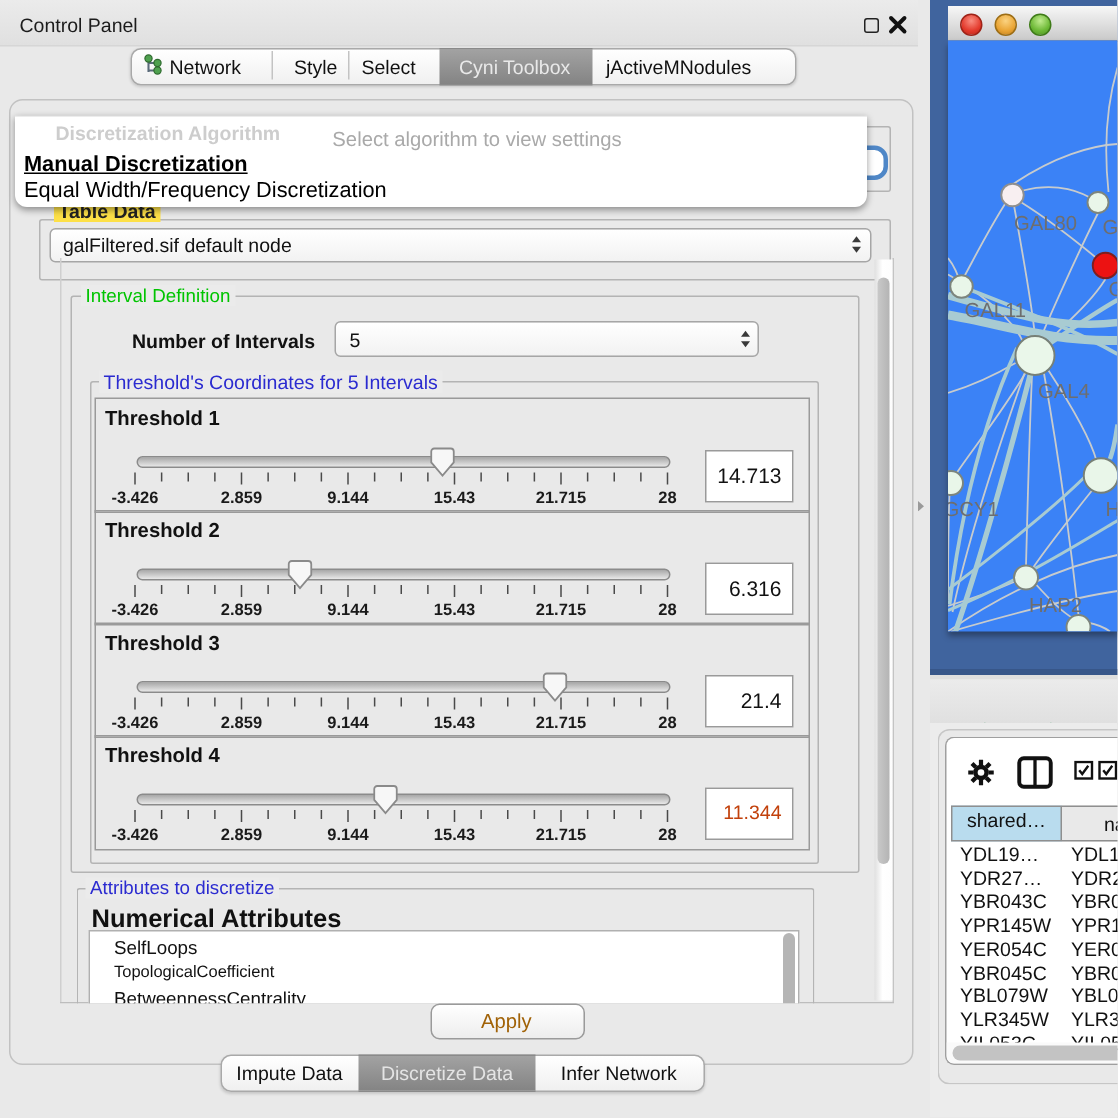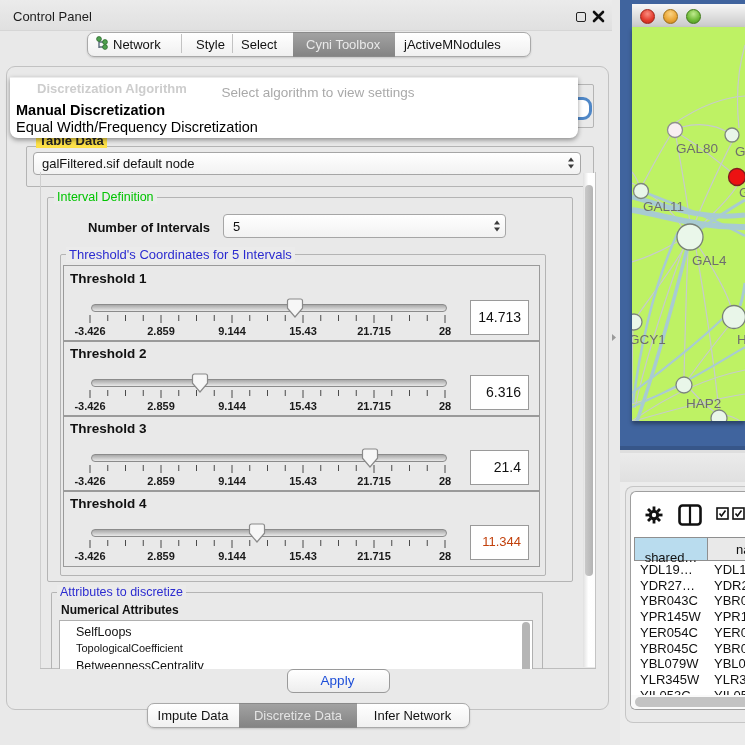--- a/index.html
+++ b/index.html
@@ -241,59 +241,59 @@
 </svg>
 <svg class="abs" style="left:248px;top:523px;" width="18" height="21" viewBox="0 0 18 21">
   <path d="M3.5 1 h11 a2 2 0 0 1 2 2 v7.2 L9 19 L1.5 10.2 V3 a2 2 0 0 1 2-2 z" fill="#f7f7f7" stroke="#8a8a8a" stroke-width="1.2"></path>
 </svg>
 <div class="abs" style="left:470px;top:525px;width:57px;height:33px;background:#fff;border:1px solid #9a9a9a;"></div>
 <div class="abs" style="left:470px;top:534px;width:51px;text-align:right;font-size:13px;color:#c2410c;">11.344</div>
 </div>
 
 <div class="abs" style="left:51px;top:592px;width:490px;height:90px;border:1px solid #b4b4b4;border-top-left-radius:2px;border-top-right-radius:2px;border-bottom:none;"></div>
 <div class="abs" style="left:57px;top:585px;background:#ebebeb;padding:0 3px;font-size:12.5px;color:#2b2bd0;">Attributes to discretize</div>
-<div class="abs bold" style="left:61px;top:603px;font-size:12px;color:#111;">Numerical Attributes</div>
+<div class="abs bold" style="left:61px;top:603px;font-size:17px;color:#111;">Numerical Attributes</div>
 <div class="abs" style="left:59px;top:620px;width:472px;height:48px;background:#ffffff;border:1px solid #b0b0b0;overflow:hidden;">
   <div style="position:absolute;left:16px;top:4px;font-size:12.5px;color:#111;">SelfLoops</div>
   <div style="position:absolute;left:16px;top:21px;font-size:11px;color:#111;">TopologicalCoefficient</div>
   <div style="position:absolute;left:16px;top:38px;font-size:12.5px;color:#111;">BetweennessCentrality</div>
   <div style="position:absolute;right:2px;top:1px;width:8px;height:60px;background:#b5b5b5;border-radius:5px;"></div>
 </div>
 
 <div class="abs" style="left:8px;top:669px;width:597px;height:38px;background:#e9e9e9;border-radius:0 0 9px 9px;"></div>
 
 <div class="abs" style="left:287px;top:669px;width:101px;height:22px;background:linear-gradient(#ffffff,#ededed);border:1px solid #9a9a9a;border-radius:6px;"></div>
-<div class="abs" style="left:287px;top:673px;width:101px;text-align:center;font-size:13.5px;color:#1d4ed8;">Apply</div>
+<div class="abs" style="left:287px;top:673px;width:101px;text-align:center;font-size:13.5px;color:#a16207;">Apply</div>
 
 <div class="abs" style="left:147px;top:703px;width:321px;height:23px;background:linear-gradient(#ffffff,#f0f0f0);border:1px solid #a9a9a9;border-radius:7px;box-shadow:0 1px 2px rgba(0,0,0,0.15);"></div>
 <div class="abs" style="left:239px;top:703px;width:118px;height:23px;background:linear-gradient(#a2a2a2,#848484);border-top:1px solid #8a8a8a;border-bottom:1px solid #8a8a8a;"></div>
 <div class="abs" style="left:147px;top:708px;width:92px;text-align:center;font-size:13px;color:#111;">Impute Data</div>
 <div class="abs" style="left:239px;top:708px;width:118px;text-align:center;font-size:13px;color:#e4e4e4;">Discretize Data</div>
 <div class="abs" style="left:357px;top:708px;width:111px;text-align:center;font-size:13px;color:#111;">Infer Network</div>
 
 <div class="abs" style="left:10px;top:77px;width:568px;height:60px;background:#fff;border-top:1px solid #ececec;border-radius:0 0 8px 8px;box-shadow:0 2px 5px rgba(0,0,0,0.4);"></div>
 <div class="abs bold" style="left:37px;top:81px;font-size:13px;color:#cdcdcd;">Discretization Algorithm</div>
 <div class="abs" style="left:10px;top:85px;width:568px;text-align:center;font-size:13.5px;color:#a9a9a9;margin-left:24px;">Select algorithm to view settings</div>
-<div class="abs bold" style="left:16px;top:102px;font-size:14.5px;color:#000;">Manual Discretization</div>
+<div class="abs bold" style="left:16px;top:102px;font-size:14.5px;color:#000;text-decoration:underline;">Manual Discretization</div>
 <div class="abs" style="left:16px;top:119px;font-size:14.5px;color:#000;">Equal Width/Frequency Discretization</div>
 
 <div class="abs" style="left:612px;top:334px;width:4px;height:7px;background:#9a9a9a;clip-path:polygon(0 0,100% 50%,0 100%);"></div>
 
 <div id="netview">
 
 <div class="abs" style="left:620px;top:0;width:125px;height:450px;background:#40649e;"></div>
 <div class="abs" style="left:620px;top:446px;width:125px;height:4px;background:#375689;"></div>
 <div class="abs" style="left:620px;top:450px;width:125px;height:3px;background:#dedede;"></div>
 
 <div class="abs" style="left:632px;top:4px;width:113px;height:23px;background:linear-gradient(#f7f7f7,#c9c9c9);border-bottom:1px solid #8e8e8e;"></div>
 <div class="abs" style="left:640px;top:9px;width:13px;height:13px;border-radius:50%;background:radial-gradient(circle at 50% 30%,#f98d80,#e33a2c 60%,#b5281c);border:0.5px solid #9e2217;"></div>
 <div class="abs" style="left:663px;top:9px;width:13px;height:13px;border-radius:50%;background:radial-gradient(circle at 50% 30%,#fbd381,#e9a434 60%,#bd7d1d);border:0.5px solid #9c6d15;"></div>
 <div class="abs" style="left:686px;top:9px;width:13px;height:13px;border-radius:50%;background:radial-gradient(circle at 50% 30%,#c0eb8e,#6cb835 60%,#4c8f21);border:0.5px solid #3f7b18;"></div>
 
-<div class="abs" style="left:632px;top:27px;width:113px;height:394px;background:#bef264;overflow:hidden;box-shadow:0 3px 4px rgba(0,0,0,0.35);">
+<div class="abs" style="left:632px;top:27px;width:113px;height:394px;background:#3b82f6;overflow:hidden;box-shadow:0 3px 4px rgba(0,0,0,0.35);">
 <svg width="113" height="394" viewBox="632 27 113 394" style="position:absolute;left:0;top:0;">
   <g fill="none" stroke="#c7cbcd" stroke-width="1.2">
     <path d="M675 123 C 703 104 728 97 745 96"></path>
     <path d="M739 128 C 735 90 740 62 745 45"></path>
     <path d="M682 127 C 705 121 722 128 732 135"></path>
     <path d="M681 135 C 705 150 725 167 737 177"></path>
     <path d="M670 136 C 658 155 648 175 643 184"></path>
     <path d="M676 137 C 682 170 688 205 690 224"></path>
     <path d="M732 142 C 718 170 700 210 694 225"></path>
     <path d="M737 186 C 725 205 706 219 699 228"></path>
@@ -378,21 +378,21 @@
     <rect x="1.5" y="1.5" width="21" height="19" rx="3" fill="none" stroke="#111" stroke-width="2.6"></rect>
     <line x1="12" y1="1.5" x2="12" y2="20.5" stroke="#111" stroke-width="2.2"></line>
   </svg>
   <svg style="position:absolute;left:85px;top:15px;" width="30" height="13" viewBox="0 0 30 13">
     <rect x="1" y="1" width="11" height="11" fill="none" stroke="#111" stroke-width="1.6"></rect>
     <path d="M3.5 6.5 L5.5 9 L9.5 3.5" fill="none" stroke="#111" stroke-width="1.6"></path>
     <rect x="17" y="1" width="11" height="11" fill="none" stroke="#111" stroke-width="1.6"></rect>
     <path d="M19.5 6.5 L21.5 9 L25.5 3.5" fill="none" stroke="#111" stroke-width="1.6"></path>
   </svg>
 
-  <div style="position:absolute;left:3px;top:45px;width:74px;height:24px;background:#b9dcee;border:1px solid #8f8f8f;box-sizing:border-box;text-align:center;font-size:13px;color:#111;padding-top:12px;">shared…</div>
+  <div style="position:absolute;left:3px;top:45px;width:74px;height:24px;background:#b9dcee;border:1px solid #8f8f8f;box-sizing:border-box;text-align:center;font-size:13px;color:#111;padding-top:1px;">shared…</div>
   <div style="position:absolute;left:77px;top:45px;width:68px;height:24px;background:#e9e9e9;border:1px solid #8f8f8f;border-left:none;box-sizing:border-box;font-size:13px;color:#111;padding-top:4px;"><span style="margin-left:28px;">name</span></div>
 
   <div id="rows" style="position:absolute;left:3px;top:70px;width:142px;font-size:13px;color:#111;">
 <div style="position:absolute;left:6px;top:0.0px;">YDL19…</div>
 <div style="position:absolute;left:80px;top:0.0px;">YDL194W</div>
 <div style="position:absolute;left:6px;top:15.7px;">YDR27…</div>
 <div style="position:absolute;left:80px;top:15.7px;">YDR277C</div>
 <div style="position:absolute;left:6px;top:31.4px;">YBR043C</div>
 <div style="position:absolute;left:80px;top:31.4px;">YBR043C</div>
 <div style="position:absolute;left:6px;top:47.1px;">YPR145W</div>

